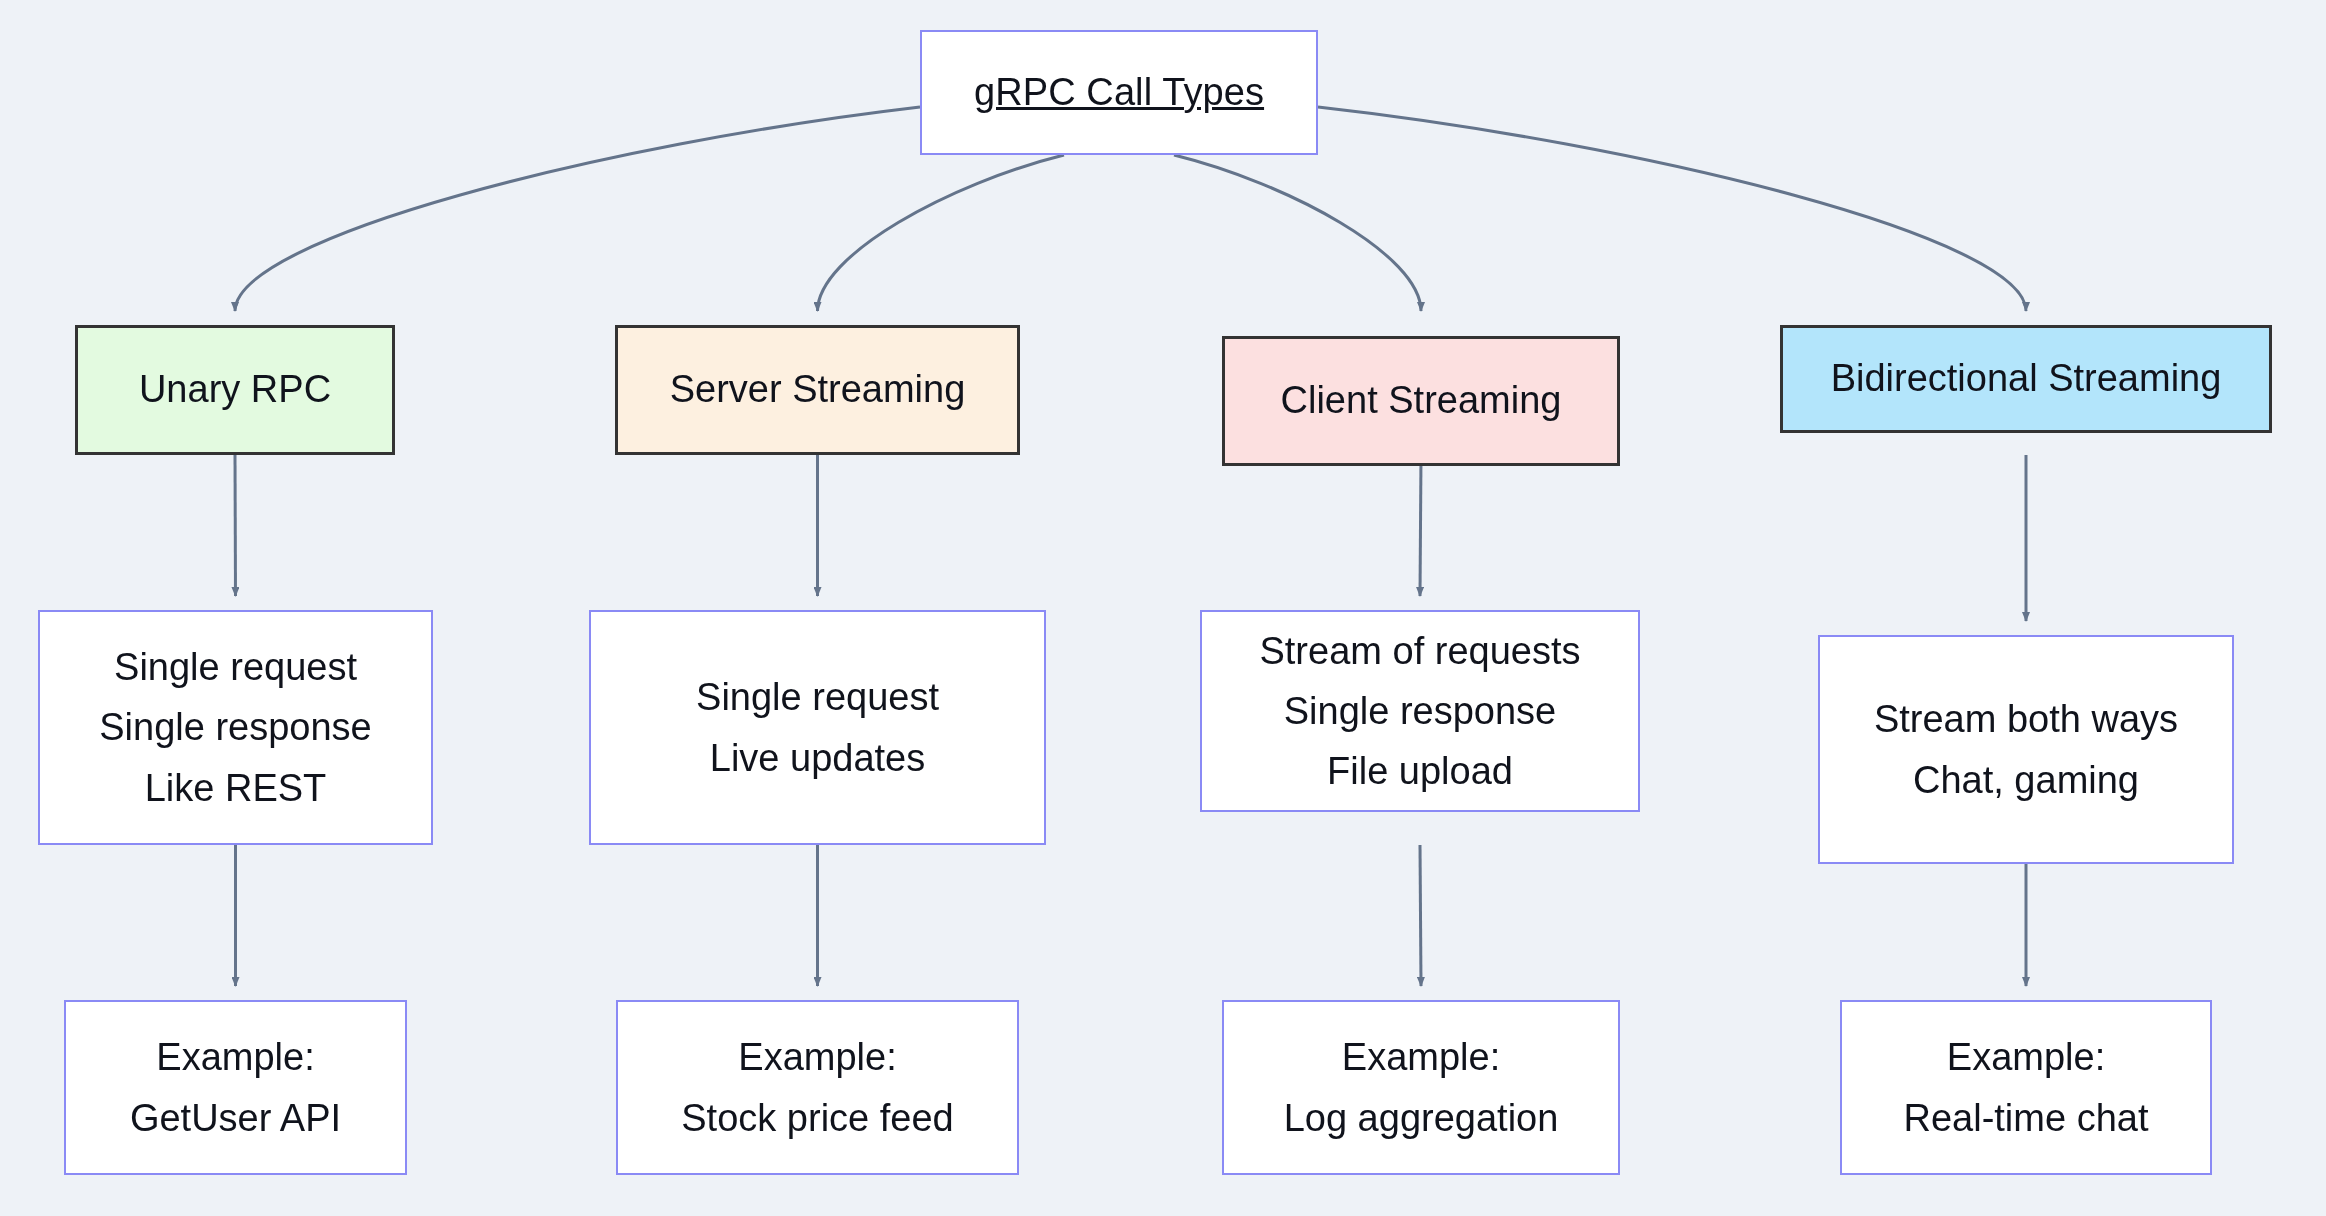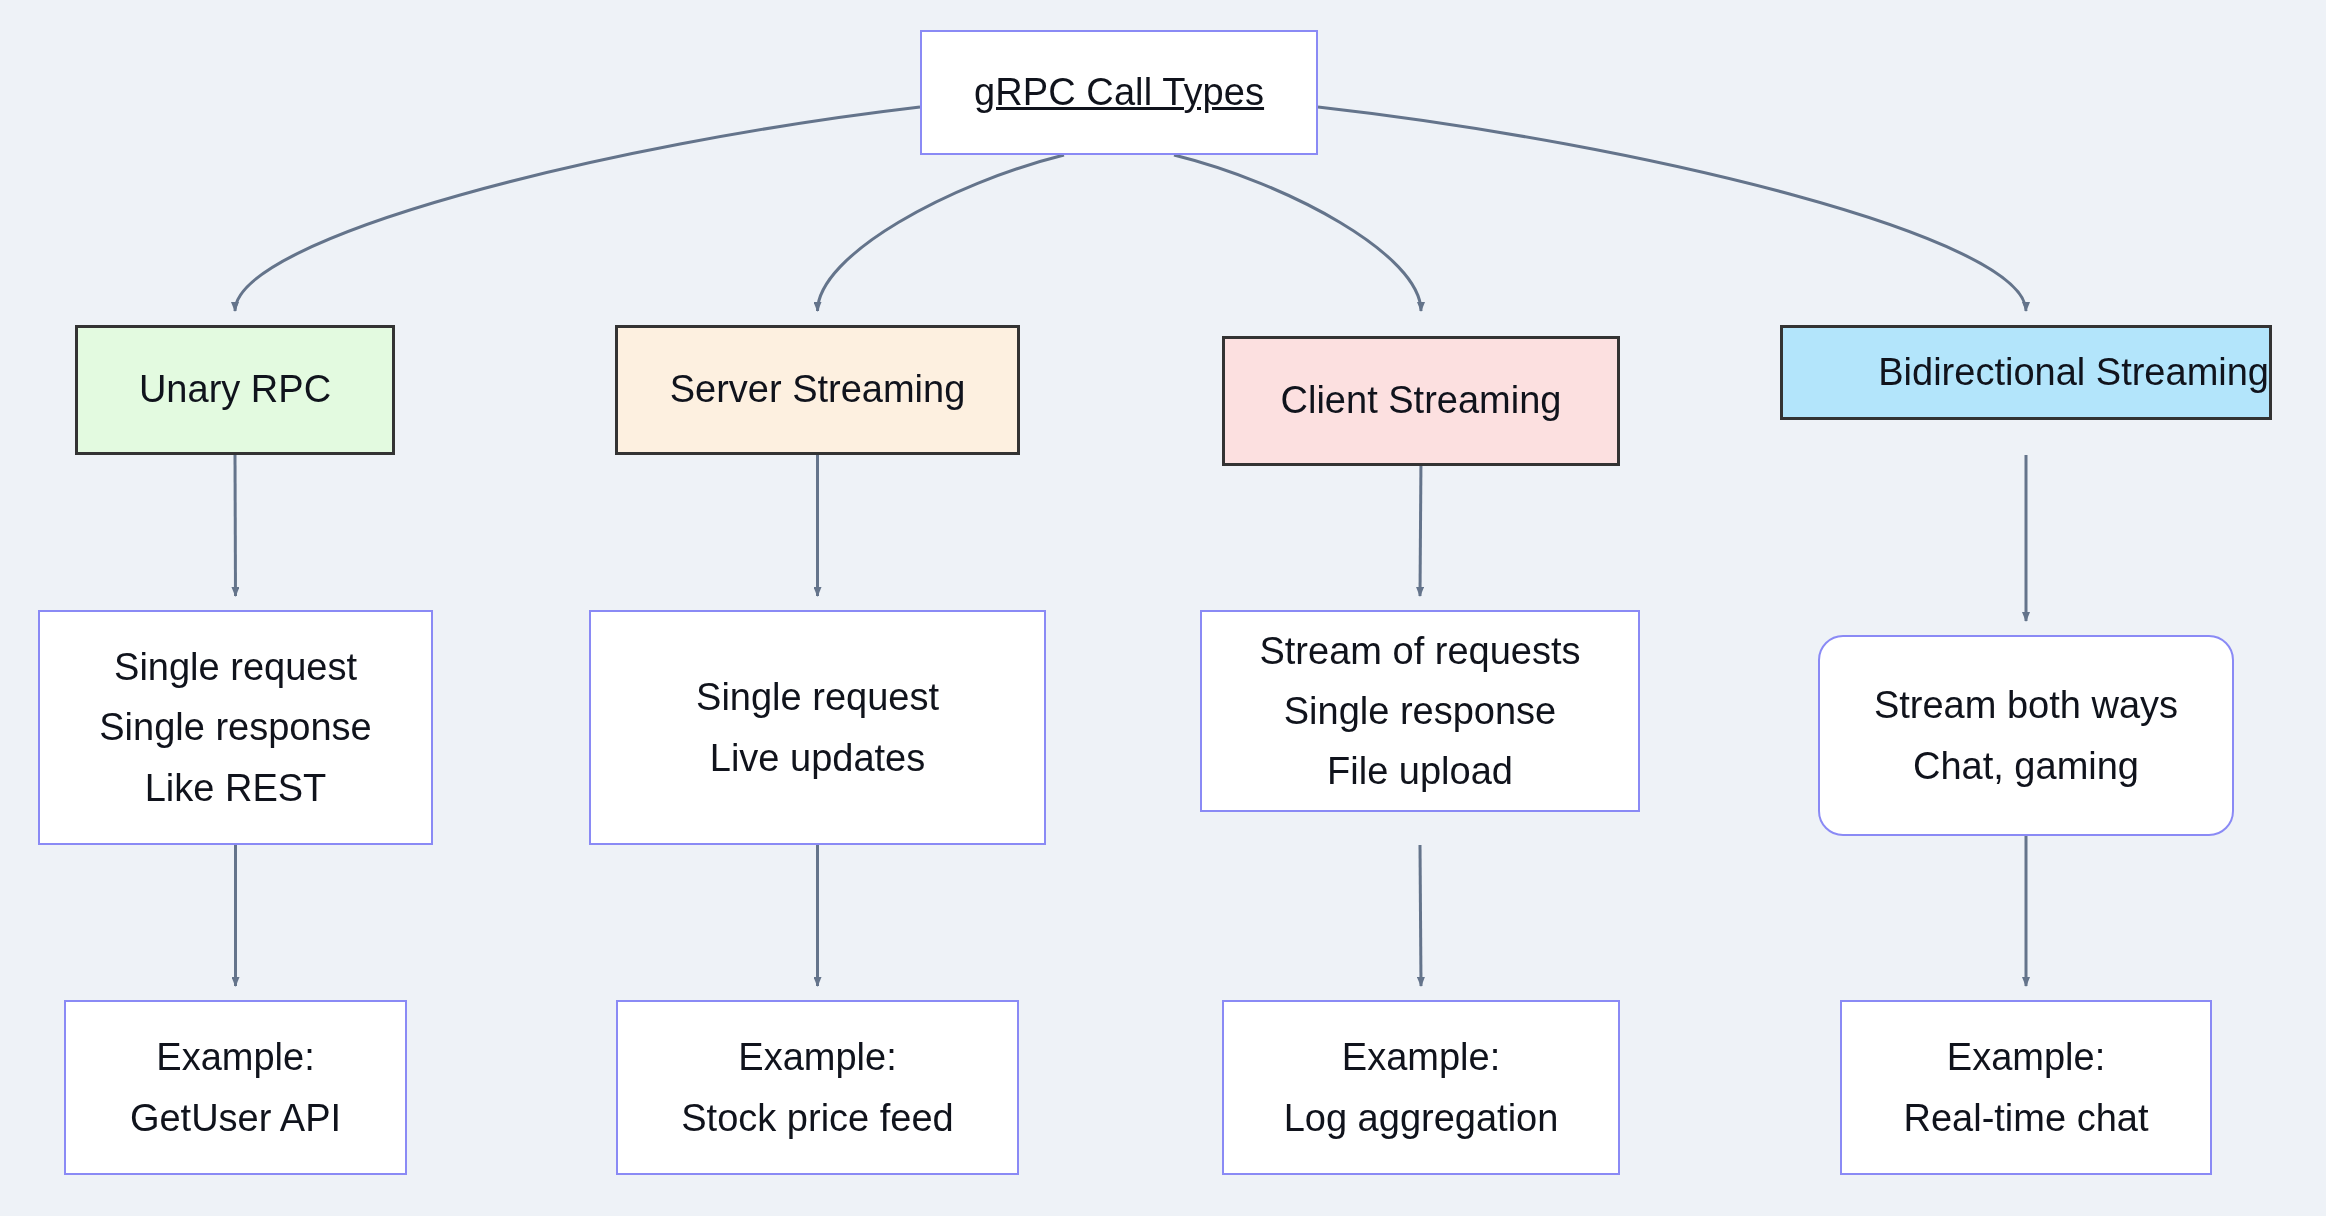--- a/index.html
+++ b/index.html
@@ -124,24 +124,24 @@
       </div>
       <div class="node node-detail" style="left: 1200px; top: 610px; width: 440px; height: 202px; background: rgb(255, 255, 255); border-color: rgb(138, 138, 245);">
         <span class="node-line">Stream of requests</span>
         <span class="node-line">Single response</span>
         <span class="node-line">File upload</span>
       </div>
       <div class="node node-example" style="left: 1222px; top: 1000px; width: 398px; height: 175px; background: rgb(255, 255, 255); border-color: rgb(138, 138, 245);">
         <span class="node-line">Example:</span>
         <span class="node-line">Log aggregation</span>
       </div>
-      <div class="node node-category" style="left: 1780px; top: 325px; width: 492px; height: 95px; background: rgb(179, 229, 251); border-color: rgb(51, 51, 51); align-items: flex-end;">
+      <div class="node node-category" style="left: 1780px; top: 325px; width: 492px; height: 108px; background: rgb(179, 229, 251); border-color: rgb(51, 51, 51);">
         <span class="node-line">Bidirectional Streaming</span>
       </div>
-      <div class="node node-detail" style="left: 1818px; top: 635px; width: 416px; height: 201px; background: rgb(255, 255, 255); border-color: rgb(138, 138, 245); border-radius: 25px;">
+      <div class="node node-detail" style="left: 1818px; top: 635px; width: 416px; height: 229px; background: rgb(255, 255, 255); border-color: rgb(138, 138, 245);">
         <span class="node-line">Stream both ways</span>
         <span class="node-line">Chat, gaming</span>
       </div>
       <div class="node node-example" style="left: 1840px; top: 1000px; width: 372px; height: 175px; background: rgb(255, 255, 255); border-color: rgb(138, 138, 245);">
         <span class="node-line">Example:</span>
         <span class="node-line">Real-time chat</span>
       </div>
     </div>
 
 </div>

